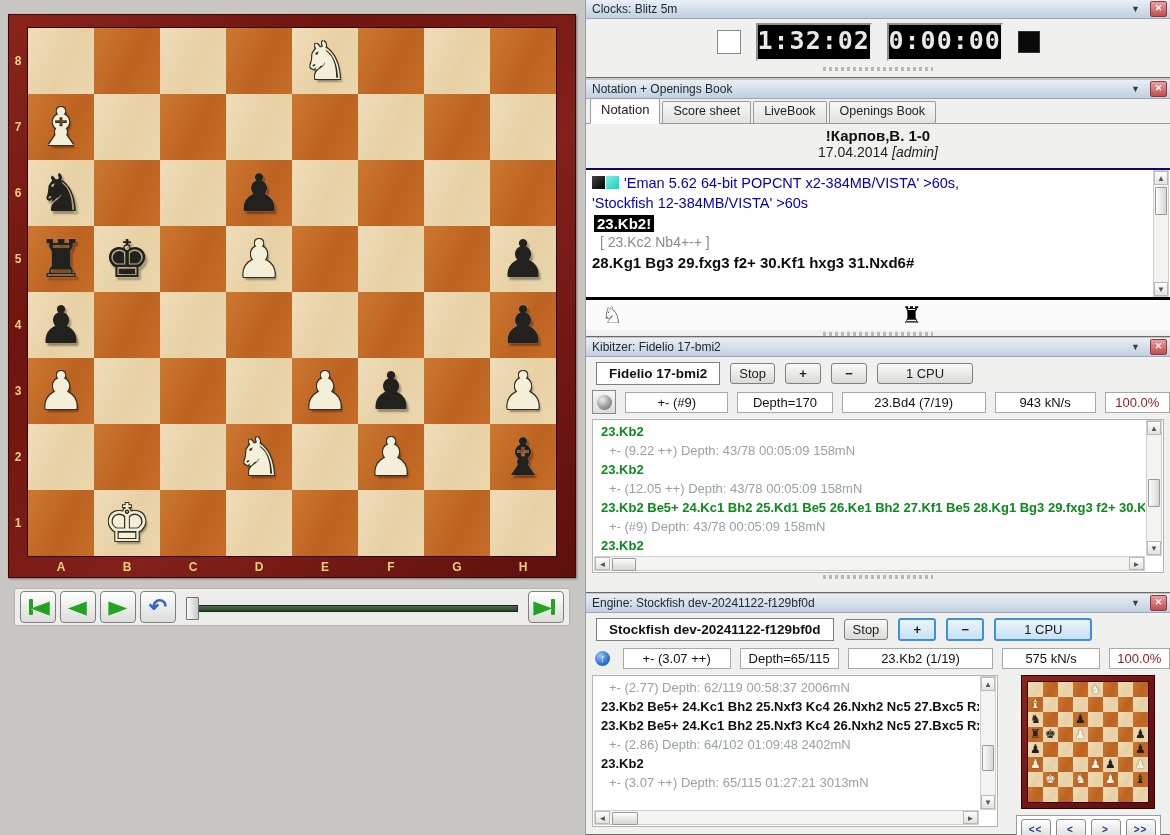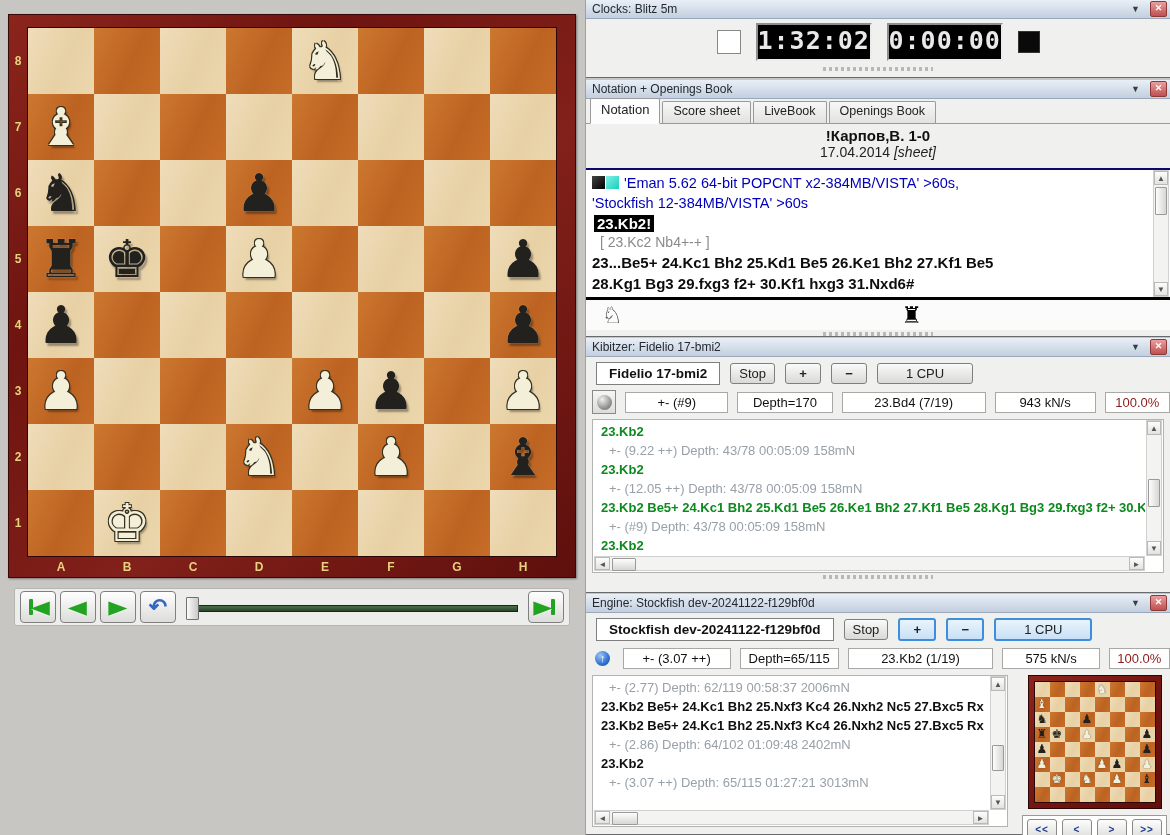--- a/index.html
+++ b/index.html
@@ -122,21 +122,21 @@
   .eng-row2{height:26px;display:flex;align-items:center;padding-left:6px;gap:9px;}
   .sphere-btn{width:24px;height:22px;border:1px solid #8a8a8a;background:linear-gradient(#f6f6f6,#dcdcda);
     display:flex;align-items:center;justify-content:center;cursor:pointer;}
   .sphere{width:15px;height:15px;border-radius:50%;
     background:radial-gradient(circle at 35% 30%,#f0f0f0,#9c9c9c 55%,#5f5f5f);}
   .sphere.blue{background:radial-gradient(circle at 35% 30%,#9cc5f5,#2f72d2 60%,#174a96);
     color:#fff;font-size:11px;font-weight:bold;text-align:center;line-height:15px;}
   .ibox{background:#fff;border:1px solid #a8a8a6;font-size:13px;color:#111;
     text-align:center;padding:2px 0;white-space:nowrap;}
   .ibox.red{color:#8b1a1a;}
-  .outbox{position:relative;background:#fff;border:1px solid #b3b3b1;overflow:hidden;padding-left:10px;}
+  .outbox{position:relative;background:#fff;border:1px solid #b3b3b1;overflow:hidden;}
   .out-pad{position:absolute;left:0;top:2px;right:18px;padding-left:8px;}
   .out-line{font-size:13px;line-height:19px;white-space:nowrap;overflow:hidden;}
   .out-line.eval{color:#98a0a8;padding-left:8px;}
   .kibitzer-panel .out-line.move{color:#0c8a1e;font-weight:bold;}
   .engine-panel .out-line.move{color:#101010;font-weight:bold;}
 
   .kibitzer-panel{top:338px;height:255px;}
   .kib-out{margin:4px 6px 0 6px;height:152px;}
 
   .engine-panel{top:594px;height:241px;}
@@ -338,29 +338,28 @@
       <span class="close-btn">✕</span>
     </div>
     <div class="tabs-row">
         <div class="tab active">Notation</div>
         <div class="tab">Score sheet</div>
         <div class="tab">LiveBook</div>
         <div class="tab">Openings Book</div>
       </div>
     <div class="game-header">
       <div class="game-title">!Карпов,В.  1-0</div>
-      <div class="game-sub"><span>17.04.2014 </span><span class="adm">[sheet]</span></div>
+      <div class="game-sub"><span>17.04.2014 </span><span class="adm">[admin]</span></div>
     </div>
     <div class="notation-body">
       <div class="notation-text">
         <div class="eng-line"><span class="csq black"></span><span class="csq cyan"></span> <span>'Eman 5.62 64-bit POPCNT x2-384MB/VISTA'   &gt;60s,</span></div>
         <div class="eng-line"><span>'Stockfish 12-384MB/VISTA'   &gt;60s</span></div>
         <div><span class="cur-move">23.Kb2!</span></div>
         <div class="var-line">[ 23.Kc2  Nb4+-+ ]</div>
-        <div class="mv-line">23...Be5+  24.Kc1  Bh2  25.Kd1  Be5  26.Ke1  Bh2  27.Kf1  Be5</div>
         <div class="mv-line">28.Kg1  Bg3  29.fxg3  f2+  30.Kf1  hxg3  31.Nxd6#</div>
       </div>
       <div class="vscroll" style="top:0;bottom:0;">
         <div class="sarr">▲</div>
         <div class="vthumb" style="top:16px;"></div>
         <div class="sarr bot">▼</div>
       </div>
     </div>
     <div class="black-divider"></div>
     <div class="piece-iconrow">

